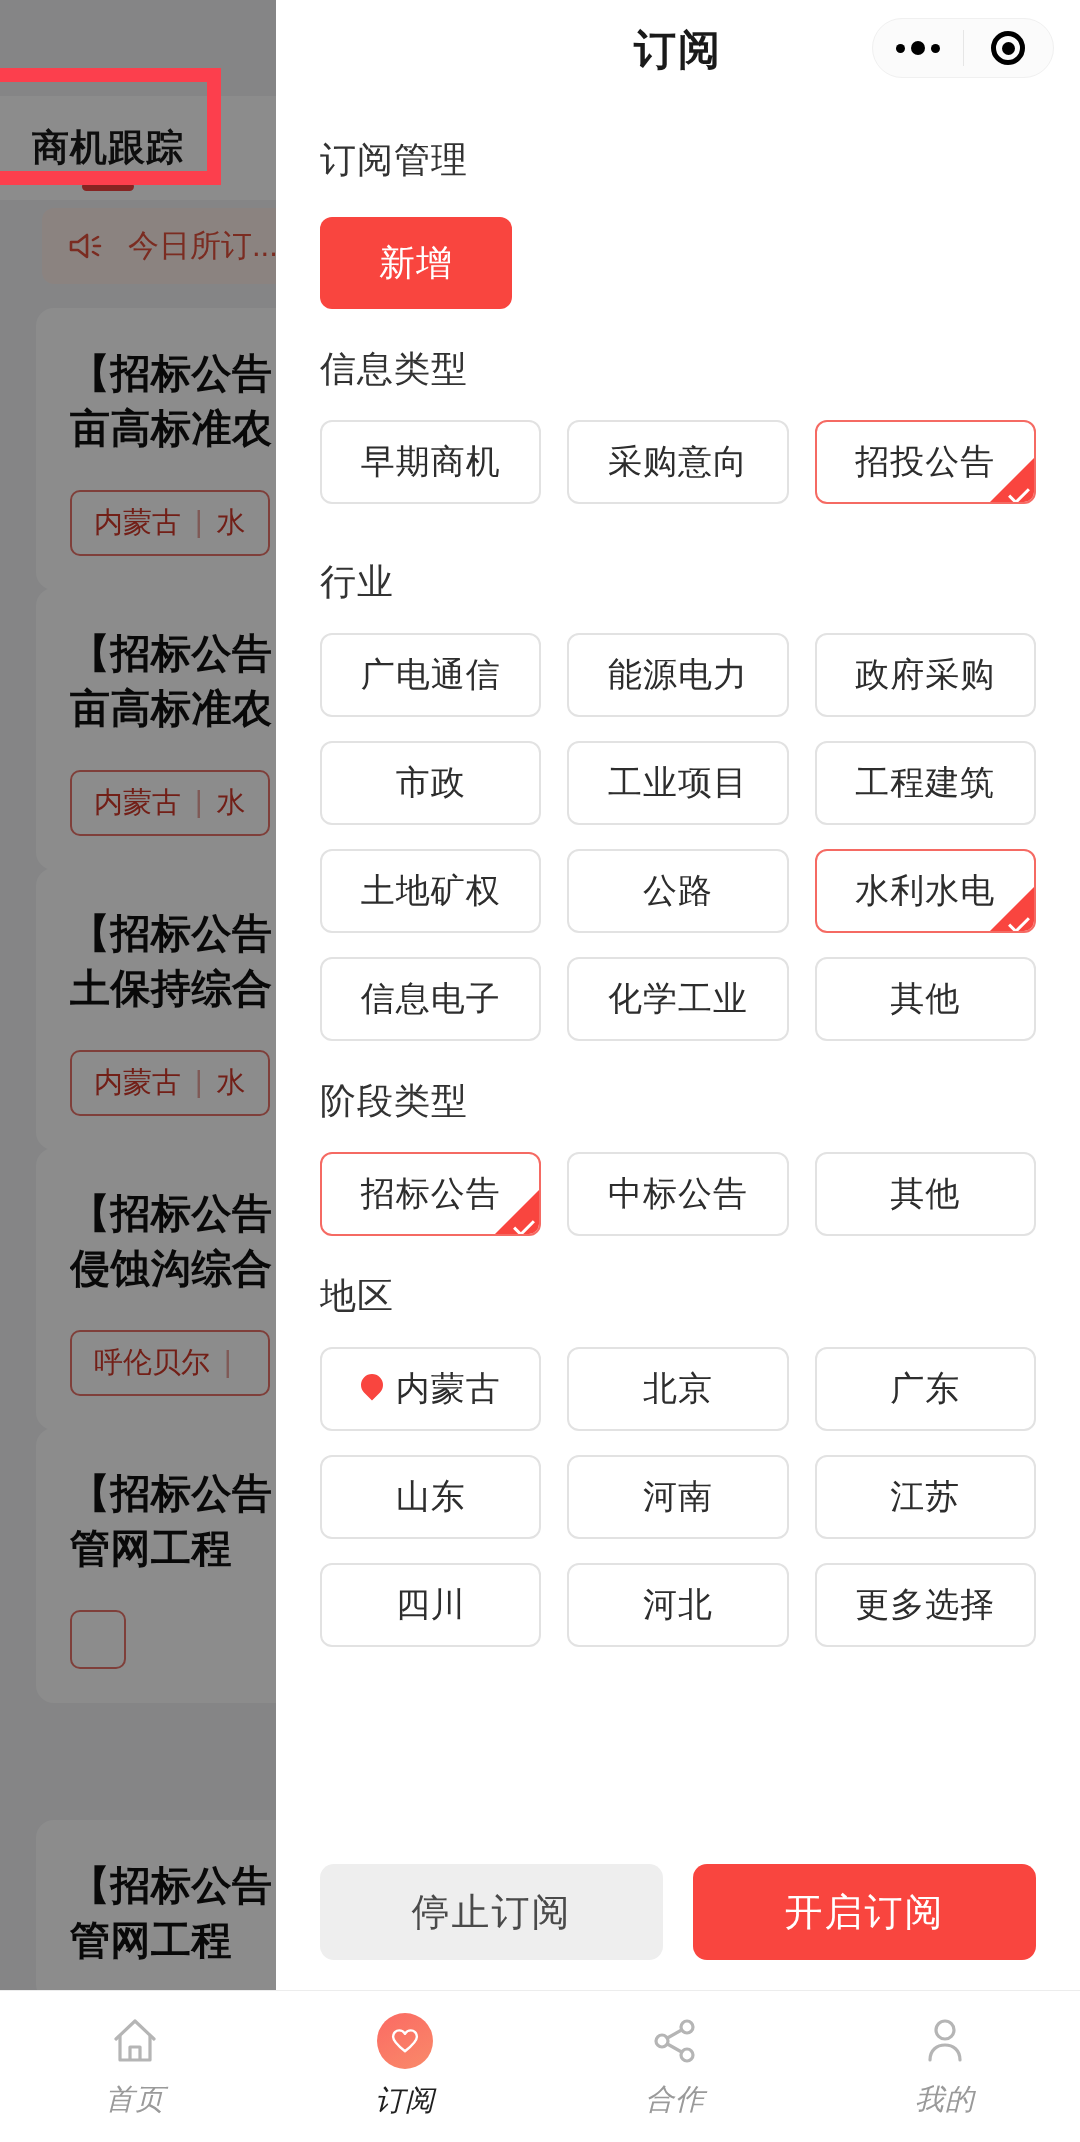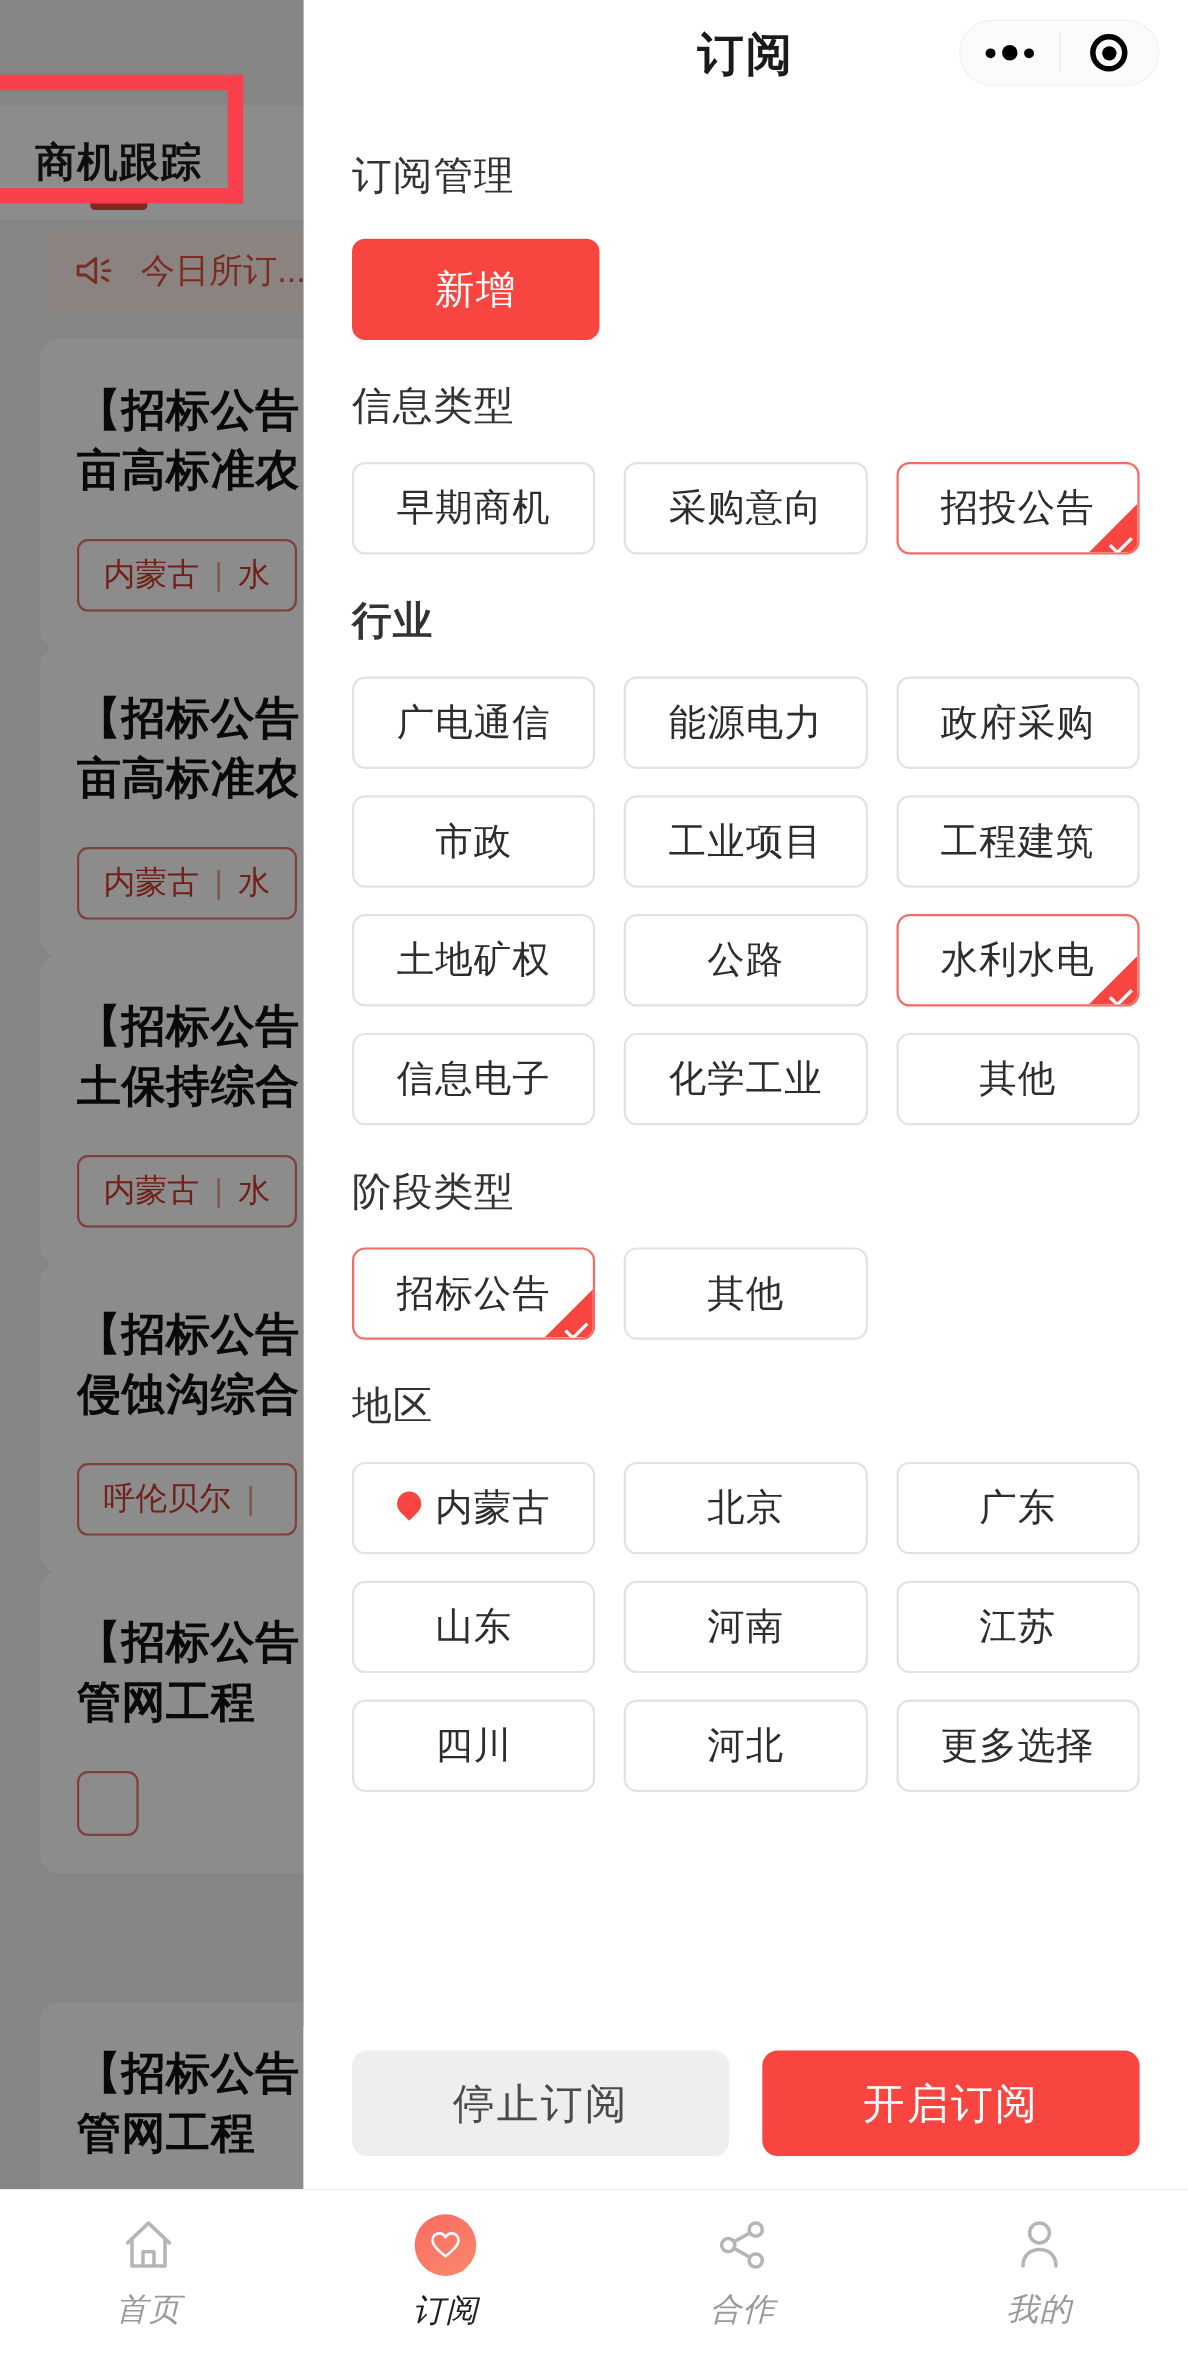--- a/index.html
+++ b/index.html
@@ -192,21 +192,21 @@
     background: #fff;
     font-size: 33px;
     color: #b9b9b9;
     padding: 0 26px;
     font-family: "Liberation Sans", "DejaVu Sans", sans-serif;
     outline: none;
   }
   .search-input::placeholder { color: #c3c3c3; }
   .add-btn {
     flex: none;
-    width: 225px; height: 92px;
+    width: 192px; height: 92px;
     background: #f9453f;
     border: none;
     border-radius: 12px;
     color: #fff;
     font-size: 36px;
     font-family: "Liberation Sans", "DejaVu Sans", sans-serif;
     letter-spacing: 1px;
     cursor: pointer;
   }
 
@@ -424,21 +424,21 @@
         <div class="chip">
           <span>采购意向</span>
         </div>
         <div class="chip selected">
           <span>招投公告</span>
           <span class="corner"></span>
           <span class="corner-check"></span>
         </div>
       </div>
 
-      <div class="sec-title" style="margin-top:36px;font-weight:bold;">行业</div>
+      <div class="sec-title" style="margin-top:54px;">行业</div>
       <div class="chip-grid">
         <div class="chip">
             <span>广电通信</span>
           </div>
         <div class="chip">
             <span>能源电力</span>
           </div>
         <div class="chip">
             <span>政府采购</span>
           </div>
@@ -473,20 +473,23 @@
           </div>
       </div>
 
       <div class="sec-title" style="margin-top:36px;">阶段类型</div>
       <div class="chip-grid">
         <div class="chip selected">
           <span>招标公告</span>
           <span class="corner"></span>
           <span class="corner-check"></span>
         </div>
+        <div class="chip">
+            <span>中标公告</span>
+          </div>
         <div class="chip">
             <span>其他</span>
           </div>
       </div>
 
       <div class="sec-title" style="margin-top:36px;">地区</div>
       <div class="chip-grid">
         <div class="chip">
           <span class="pin"></span>
           <span>内蒙古</span>

